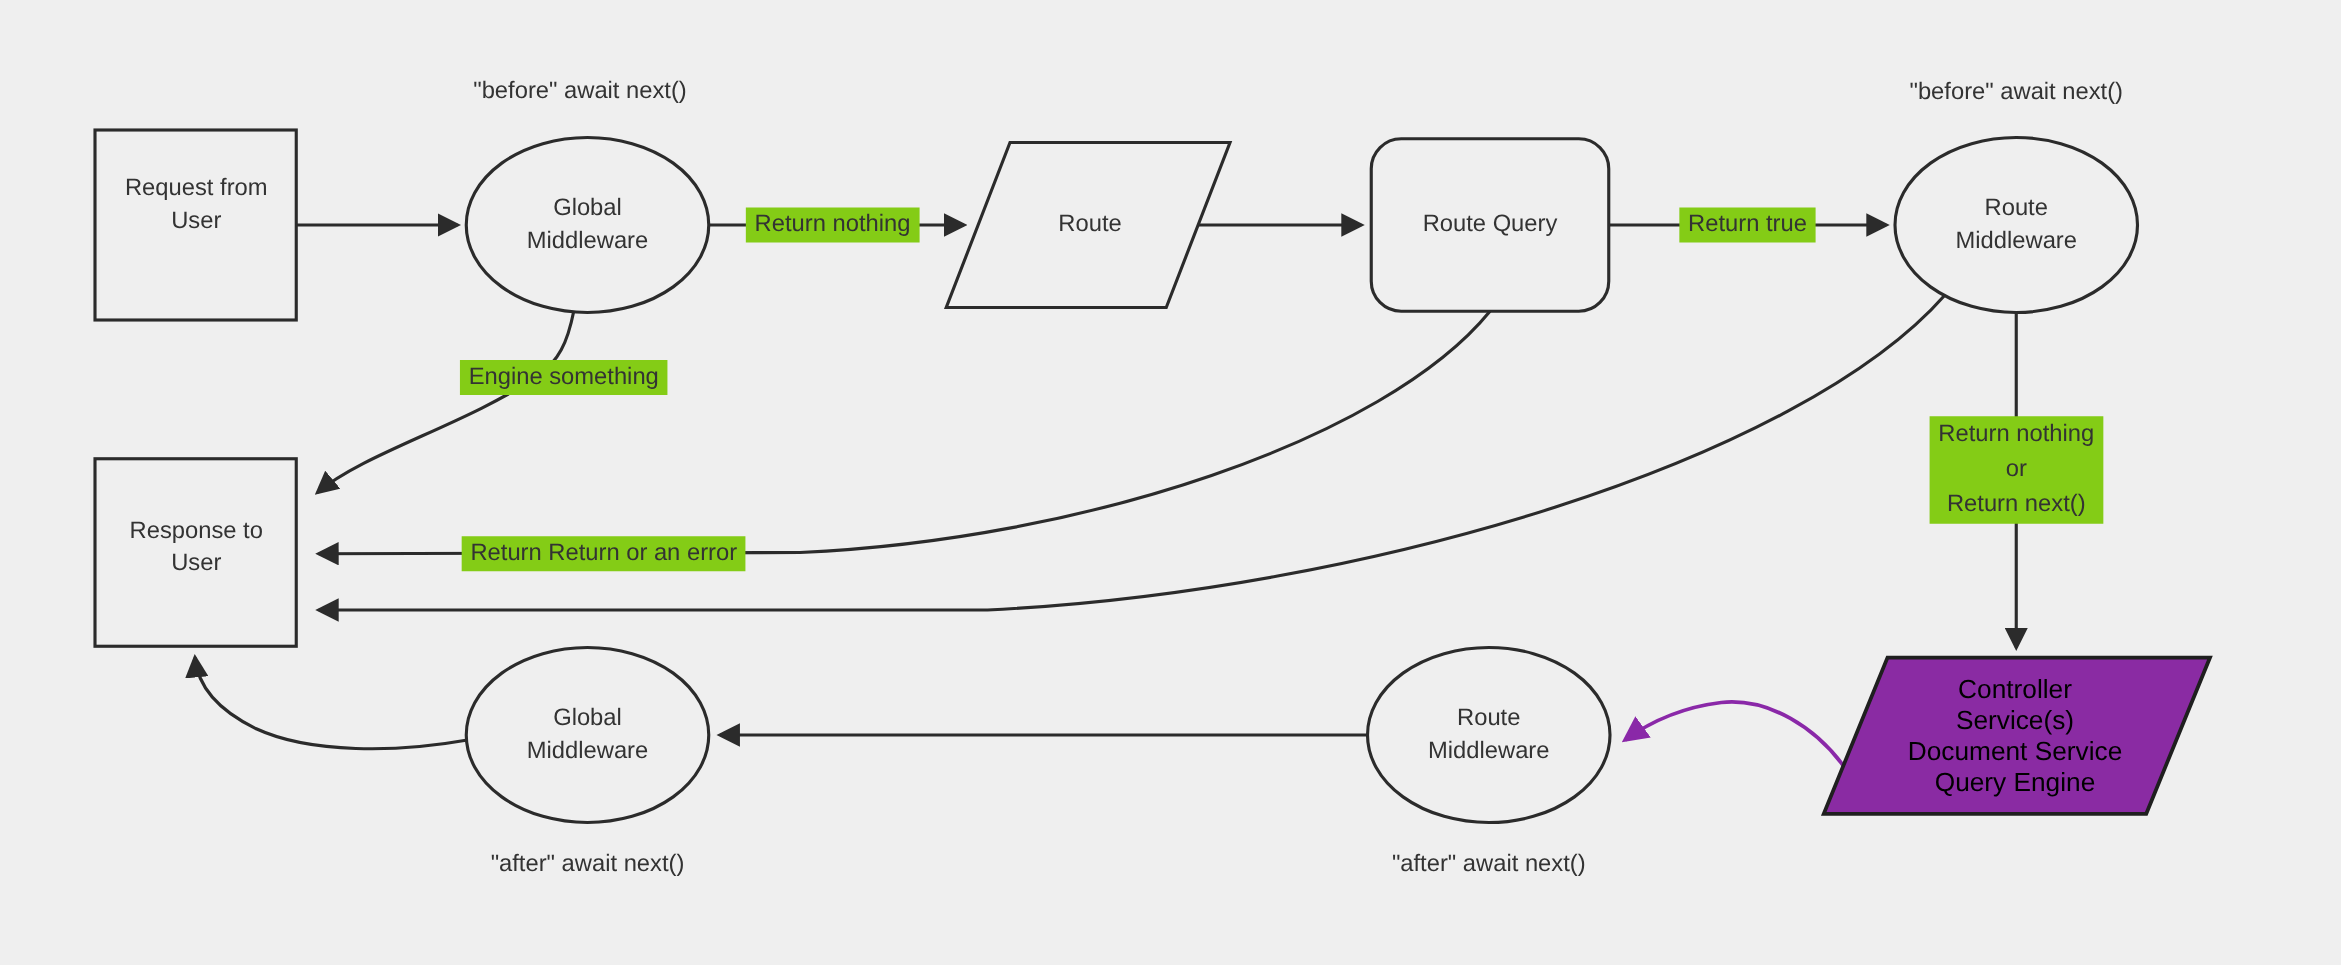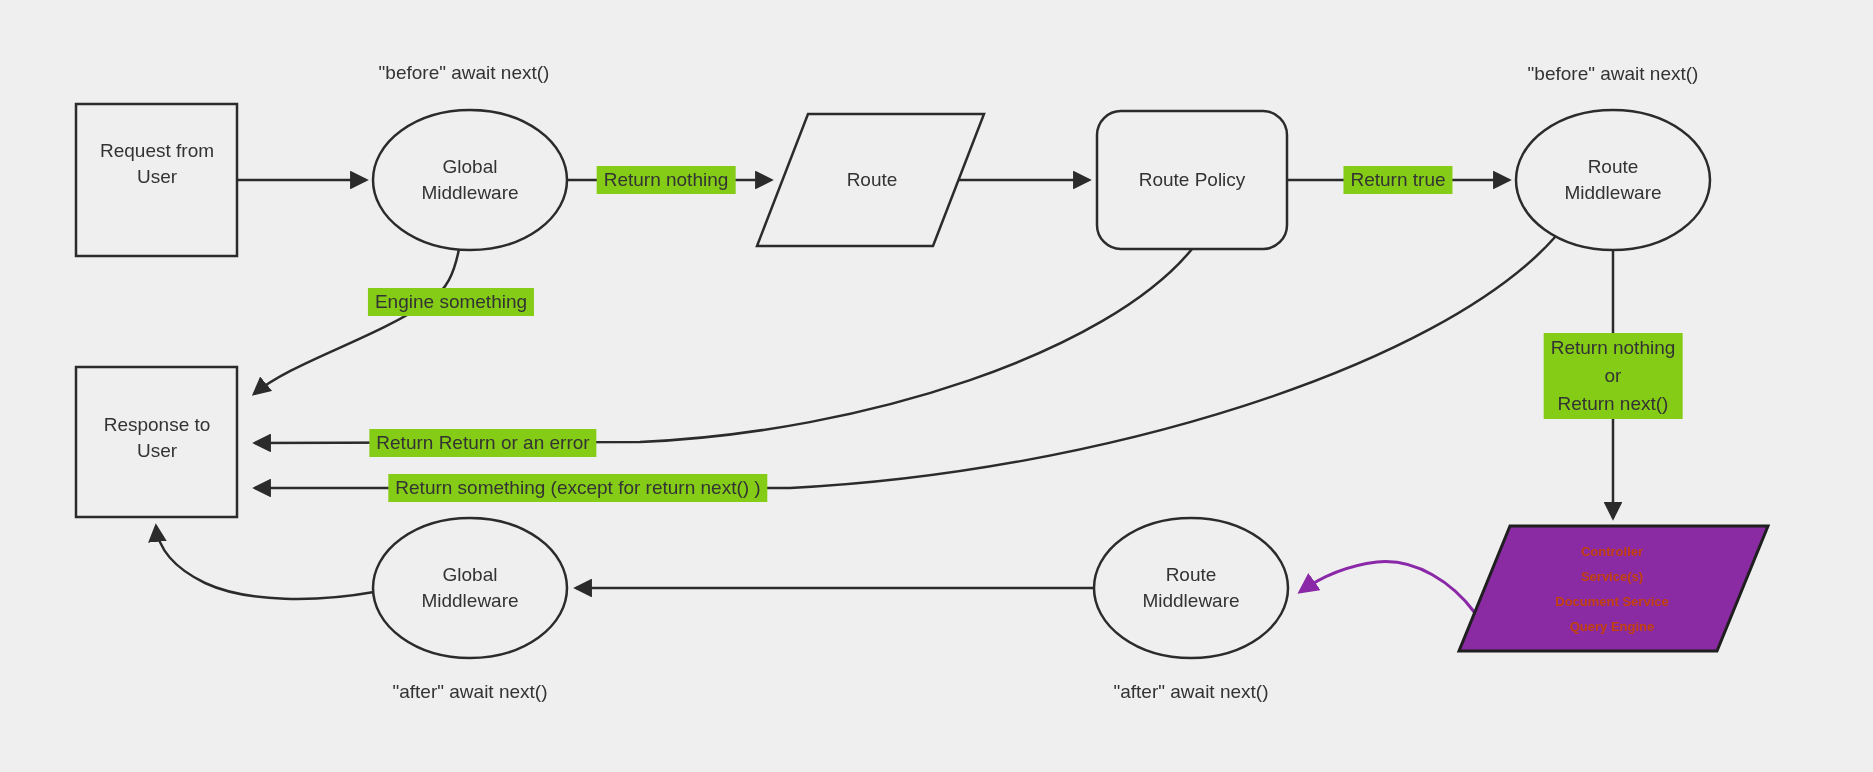--- a/index.html
+++ b/index.html
@@ -21,23 +21,23 @@
     line-height:26px;
     color:#333333;
   }
   .edge-lbl{
     background:#84cc16;
     padding:1px 7px;
   }
   .edge-lbl.multi{line-height:28px;}
   .anno{background:transparent;}
   .services-lbl{
-    color:#c2410c;
-    font-weight:bold;
-    font-size:13px;
+    color:#000000;
+    font-weight:normal;
+    font-size:21px;
     line-height:25px;
   }
 </style>
 </head>
 <body>
 
 <div class="stage">
 
   <svg width="1873" height="772" viewBox="0 0 1873 772">
     <defs>
@@ -72,39 +72,38 @@
     <ellipse cx="470" cy="588" rx="97" ry="70" fill="#efefef" stroke="#2b2b2b" stroke-width="2.5"></ellipse>
     <ellipse cx="1191" cy="588" rx="97" ry="70" fill="#efefef" stroke="#2b2b2b" stroke-width="2.5"></ellipse>
     <polygon points="1510,526 1768,526 1717,651 1459,651" fill="#8a2ba3" stroke="#1f1f1f" stroke-width="3"></polygon>
   </svg>
 
   <div class="lbl" style="left:157px;top:164px">Request from
 User</div>
   <div class="lbl" style="left:470px;top:180px">Global
 Middleware</div>
   <div class="lbl" style="left:872px;top:180px">Route</div>
-  <div class="lbl" style="left:1192px;top:180px">Route Policy</div>
+  <div class="lbl" style="left:1192px;top:180px">Route Query</div>
   <div class="lbl" style="left:1613px;top:180px">Route
 Middleware</div>
   <div class="lbl" style="left:157px;top:438px">Response to
 User</div>
   <div class="lbl" style="left:470px;top:588px">Global
 Middleware</div>
   <div class="lbl" style="left:1191px;top:588px">Route
 Middleware</div>
   <div class="lbl services-lbl" style="left:1612px;top:589px">Controller
 Service(s)
 Document Service
 Query Engine</div>
 
   <div class="lbl edge-lbl" style="left:666px;top:180px">Return nothing</div>
   <div class="lbl edge-lbl" style="left:1398px;top:180px">Return true</div>
   <div class="lbl edge-lbl" style="left:451px;top:302px">Engine something</div>
   <div class="lbl edge-lbl" style="left:483px;top:443px">Return Return or an error</div>
-  <div class="lbl edge-lbl" style="left:578px;top:488px">Return something (except for return next() )</div>
   <div class="lbl edge-lbl multi" style="left:1613px;top:376px">Return nothing
 or
 Return next()</div>
 
   <div class="lbl anno" style="left:464px;top:73px">"before" await next()</div>
   <div class="lbl anno" style="left:1613px;top:74px">"before" await next()</div>
   <div class="lbl anno" style="left:470px;top:692px">"after" await next()</div>
   <div class="lbl anno" style="left:1191px;top:692px">"after" await next()</div>
 
 </div>

